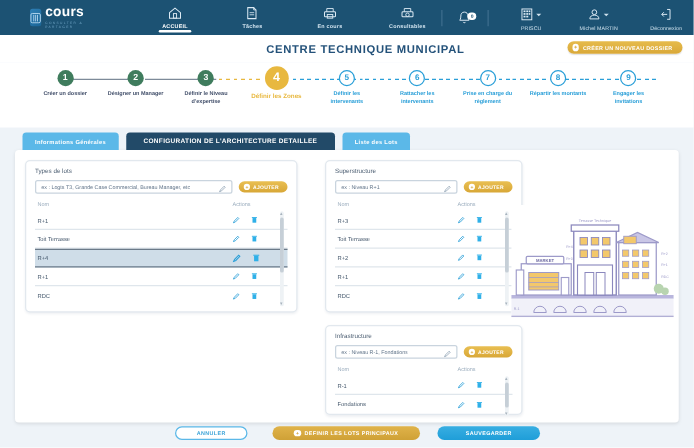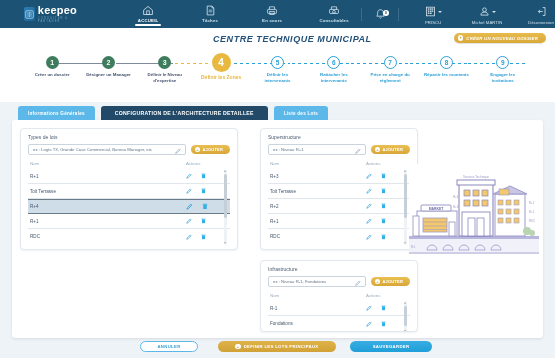--- a/index.html
+++ b/index.html
@@ -56,21 +56,21 @@
   }
   .hdr-item {
     display: flex; flex-direction: column; align-items: center;
     width: 54px; padding-top: 3px; cursor: pointer;
   }
   .hdr-ico-row { display: flex; align-items: center; gap: 2px; height: 12px; }
   .caret { width: 0; height: 0; border-left: 2.2px solid transparent; border-right: 2.2px solid transparent; border-top: 2.6px solid #cfe2ee; }
   .hdr-label { font-size: 4.2px; color: #cfe2ee; margin-top: 1.5px; letter-spacing: .1px; }
 
   
-  .titlebar { position: absolute; top: 28px; left: 0; width: 555px; height: 22px; background: #ffffff; font-style: italic; }
+  .titlebar { position: absolute; top: 28px; left: 0; width: 555px; height: 22px; background: #ffffff; }
   .page-title {
     position: absolute; left: 213px; top: 6px;
     font-size: 9px; font-weight: bold; color: #24527a; letter-spacing: .55px;
   }
   .btn-new {
     position: absolute; right: 9px; top: 5px;
     height: 10px; padding: 0 8px 0 4px;
     background: linear-gradient(#e6bb4c,#d9a838);
     border-radius: 6px; display: flex; align-items: center; gap: 3px;
     cursor: pointer; box-shadow: 0 1px 1px rgba(0,0,0,.12);
@@ -219,21 +219,21 @@
     <div class="logo-wrap">
       <div class="logo-mark">
         <svg width="9" height="9" viewBox="0 0 12 12">
           <rect x="1" y="1" width="10" height="10" rx="1.5" fill="none" stroke="#bcdcf2" stroke-width="1"></rect>
           <line x1="4" y1="2.5" x2="4" y2="9.5" stroke="#bcdcf2" stroke-width=".9"></line>
           <line x1="6" y1="2.5" x2="6" y2="9.5" stroke="#bcdcf2" stroke-width=".9"></line>
           <line x1="8" y1="2.5" x2="8" y2="9.5" stroke="#bcdcf2" stroke-width=".9"></line>
         </svg>
       </div>
       <div class="logo-text">
-        <div class="logo-name">keepeo</div>
+        <div class="logo-name">cours</div>
         <div class="logo-sub">CONSULTER &amp; PARTAGER</div>
       </div>
     </div>
 
     <div class="nav">
 
       <div class="nav-item active">
         <div class="nav-icon">
           <svg width="12" height="11" viewBox="0 0 16 15">
             <path d="M2 7 L8 2 L14 7 L14 13 L2 13 Z" fill="none" stroke="#dceaf4" stroke-width="1.1"></path>

